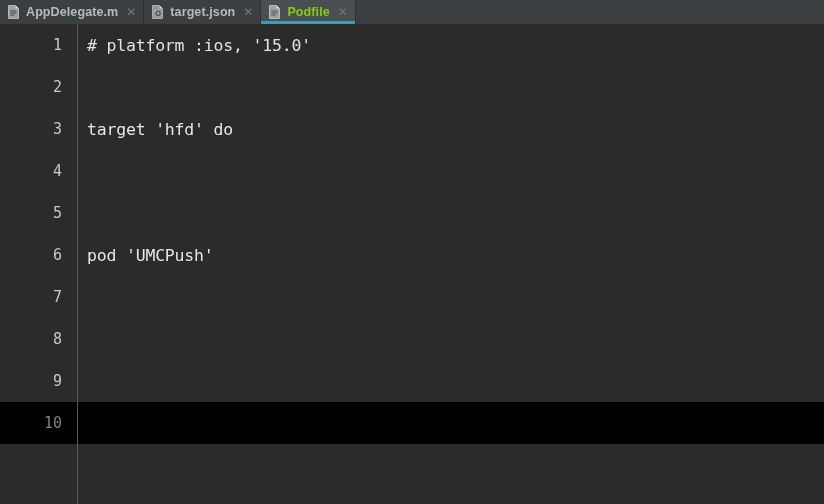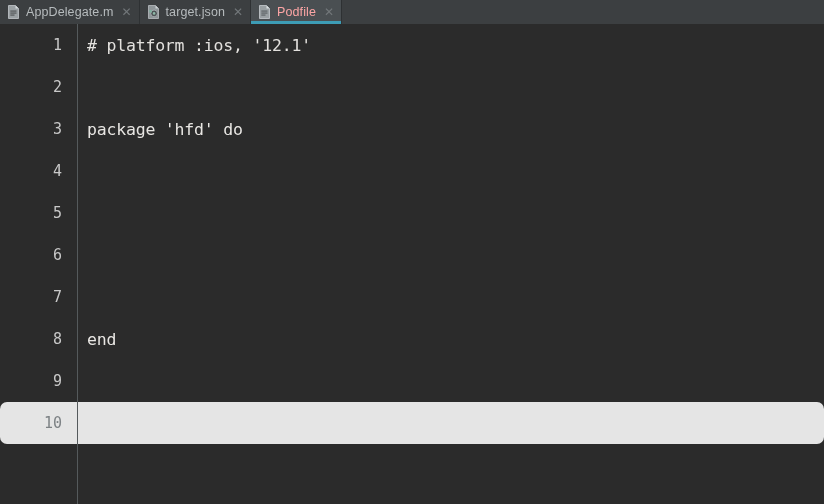--- a/index.html
+++ b/index.html
@@ -53,23 +53,24 @@
     right: 0;
     bottom: 0;
     height: 3px;
     background: #3d9cb5;
   }
   .tab-label {
     font-size: 12.5px;
     color: #b6bbbd;
     letter-spacing: 0.1px;
     white-space: nowrap;
+    font-weight: bold;
   }
   .tab.active .tab-label {
-    color: #fca5a5;
+    color: #84cc16;
     text-align: center;
   }
   .tab-close {
     font-size: 12px;
     line-height: 1;
     color: #72777a;
     margin-left: 2px;
     cursor: pointer;
   }
 
@@ -103,22 +104,21 @@
     right: 0;
     z-index: 2;
   }
   .line {
     position: relative;
     height: 42px;
     display: flex;
     align-items: center;
   }
   .line.current {
-    background: #e5e5e5;
-    border-radius: 7px;
+    background: #000000;
   }
   .lineno {
     width: 62px;
     flex: 0 0 62px;
     text-align: right;
     padding-right: 0px;
     font-family: "DejaVu Sans Mono", monospace;
     font-size: 15px;
     color: #c8c8c8;
     user-select: none;
@@ -188,53 +188,53 @@
     </div>
   </div>
 
   <div class="editor">
     <div class="gutter-rule"></div>
 
     <div class="lines">
 
       <div class="line">
         <span class="lineno">1</span>
-        <span class="code comment"># platform :ios, '12.1'</span>
+        <span class="code comment"># platform :ios, '15.0'</span>
       </div>
 
       <div class="line">
         <span class="lineno">2</span>
         <span class="code"></span>
       </div>
 
       <div class="line">
         <span class="lineno">3</span>
-        <span class="code">package 'hfd' do</span>
+        <span class="code">target 'hfd' do</span>
       </div>
 
       <div class="line">
         <span class="lineno">4</span>
       </div>
 
       <div class="line">
         <span class="lineno">5</span>
       </div>
 
       <div class="line">
         <span class="lineno">6</span>
+        <span class="code">pod 'UMCPush'</span>
       </div>
 
       <div class="line">
         <span class="lineno">7</span>
         <span class="code"></span>
       </div>
 
       <div class="line">
         <span class="lineno">8</span>
-        <span class="code">end</span>
       </div>
 
       <div class="line">
         <span class="lineno">9</span>
         <span class="code"></span>
       </div>
 
       <div class="line current">
         <span class="lineno">10</span>
         <span class="code"></span>

